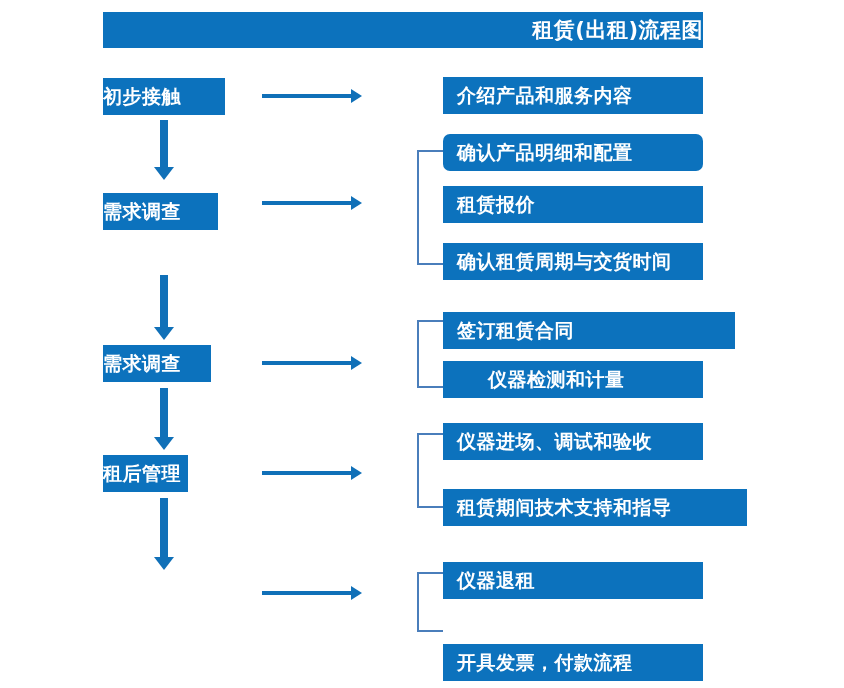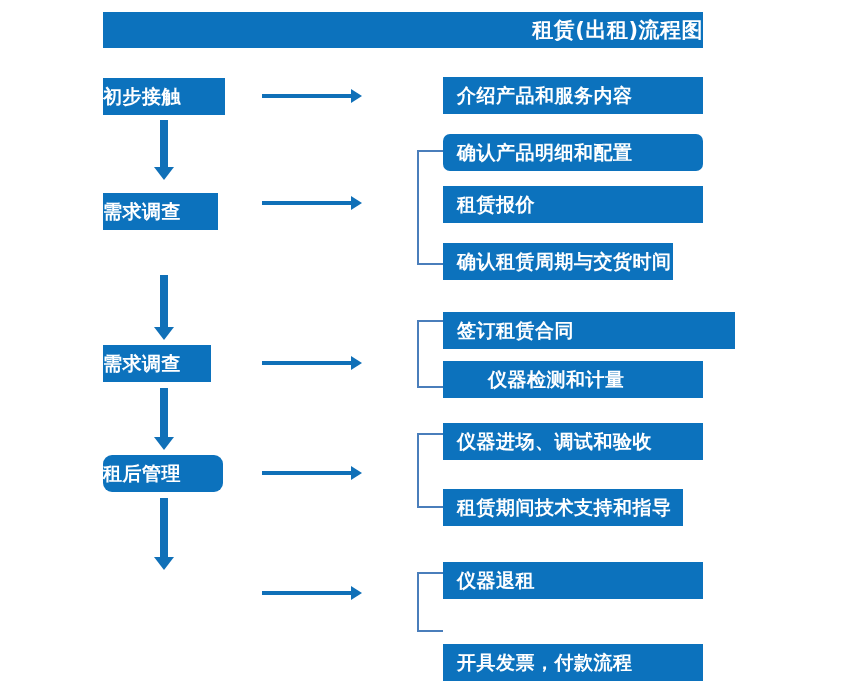--- a/index.html
+++ b/index.html
@@ -109,21 +109,21 @@
   </div>
 
   <div class="box stage-box" style="left:103px; top:193px; width:115px; height:37px;">
     <span>需求调查</span>
   </div>
 
   <div class="box stage-box" style="left:103px; top:345px; width:108px; height:37px;">
     <span>需求调查</span>
   </div>
 
-  <div class="box stage-box" style="left:103px; top:455px; width:120px; height:37px;border-radius:9px;">
+  <div class="box stage-box" style="left:103px; top:455px; width:85px; height:37px;">
     <span>租后管理</span>
   </div>
 
 
   <div class="v-arrow" style="left:154px; top:120px; height:60px;">
     <div class="shaft" style="height:47px;"></div>
     <div class="head"></div>
   </div>
 
   <div class="v-arrow" style="left:154px; top:275px; height:65px;">
@@ -179,37 +179,37 @@
   </div>
 
   <div class="box detail-box" style="left:443px; top:134px; width:260px; height:37px;border-radius:7px;">
     <span>确认产品明细和配置</span>
   </div>
 
   <div class="box detail-box" style="left:443px; top:186px; width:260px; height:37px;">
     <span>租赁报价</span>
   </div>
 
-  <div class="box detail-box" style="left:443px; top:243px; width:230px; height:37px;">
+  <div class="box detail-box" style="left:443px; top:243px; width:260px; height:37px;">
     <span>确认租赁周期与交货时间</span>
   </div>
 
   <div class="box detail-box" style="left:443px; top:312px; width:292px; height:37px;">
     <span>签订租赁合同</span>
   </div>
 
   <div class="box detail-box" style="left:443px; top:361px; width:260px; height:37px;padding-left:45px;">
     <span>仪器检测和计量</span>
   </div>
 
   <div class="box detail-box" style="left:443px; top:423px; width:260px; height:37px;">
     <span>仪器进场、调试和验收</span>
   </div>
 
-  <div class="box detail-box" style="left:443px; top:489px; width:240px; height:37px;">
+  <div class="box detail-box" style="left:443px; top:489px; width:304px; height:37px;">
     <span>租赁期间技术支持和指导</span>
   </div>
 
   <div class="box detail-box" style="left:443px; top:562px; width:260px; height:37px;">
     <span>仪器退租</span>
   </div>
 
   <div class="box detail-box" style="left:443px; top:608px; width:260px; height:37px;margin-top:36px;">
     <span>开具发票，付款流程</span>
   </div>

